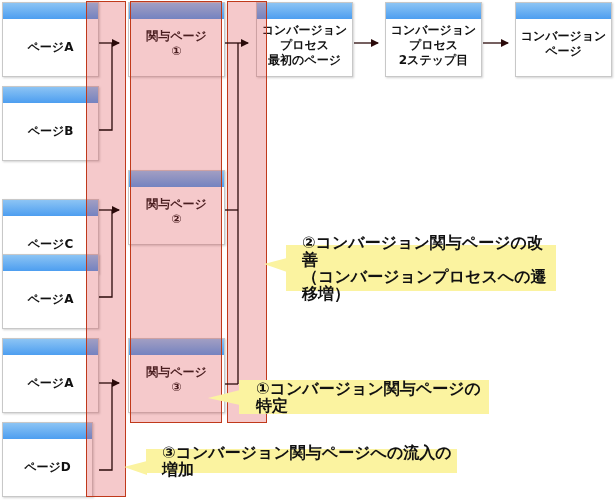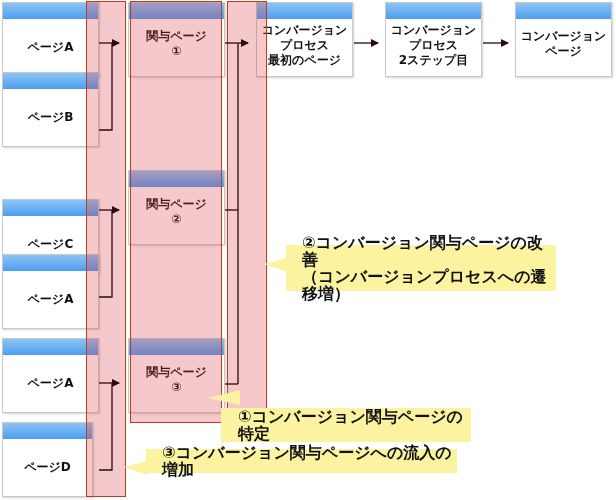--- a/index.html
+++ b/index.html
@@ -20,21 +20,21 @@
              font-size:16px; color:#111; display:flex; align-items:center;
              white-space:pre-line; line-height:17px; box-sizing:border-box; }
 </style>
 </head>
 <body>
 
 <div class="node" style="left:2px;top:2px;width:97px;height:75px;">
     <div class="hdr"></div>
     <div class="lbl">ページA</div>
   </div>
-<div class="node" style="left:2px;top:72px;width:97px;height:75px;">
+<div class="node" style="left:2px;top:86px;width:97px;height:75px;">
     <div class="hdr"></div>
     <div class="lbl">ページB</div>
   </div>
 <div class="node" style="left:2px;top:170px;width:97px;height:75px;margin-top:29px;">
     <div class="hdr"></div>
     <div class="lbl">ページC</div>
   </div>
 <div class="node" style="left:2px;top:254px;width:97px;height:75px;">
     <div class="hdr"></div>
     <div class="lbl">ページA</div>
@@ -112,14 +112,14 @@
     <path d="M483,43 H508" marker-end="url(#ah)"></path>
   </g>
 
   <polygon points="264,264 287,258 287,272" fill="#fbf3a0"></polygon>
   <polygon points="208,398 240,390 240,405" fill="#fbf3a0"></polygon>
   <polygon points="124,467 147,461 147,475" fill="#fbf3a0"></polygon>
 </svg>
 
 <div class="callout" style="left:286px;top:245px;width:270px;height:46px;padding-left:16px;">②コンバージョン関与ページの改善
 （コンバージョンプロセスへの遷移増）</div>
-<div class="callout" style="left:221px;top:380px;width:250px;height:34px;padding-left:17px;margin-top:28px;">①コンバージョン関与ページの特定</div>
+<div class="callout" style="left:239px;top:380px;width:250px;height:34px;padding-left:17px;">①コンバージョン関与ページの特定</div>
 <div class="callout" style="left:146px;top:449px;width:311px;height:24px;padding-left:16px;">③コンバージョン関与ページへの流入の増加</div>
 
 </body></html>

